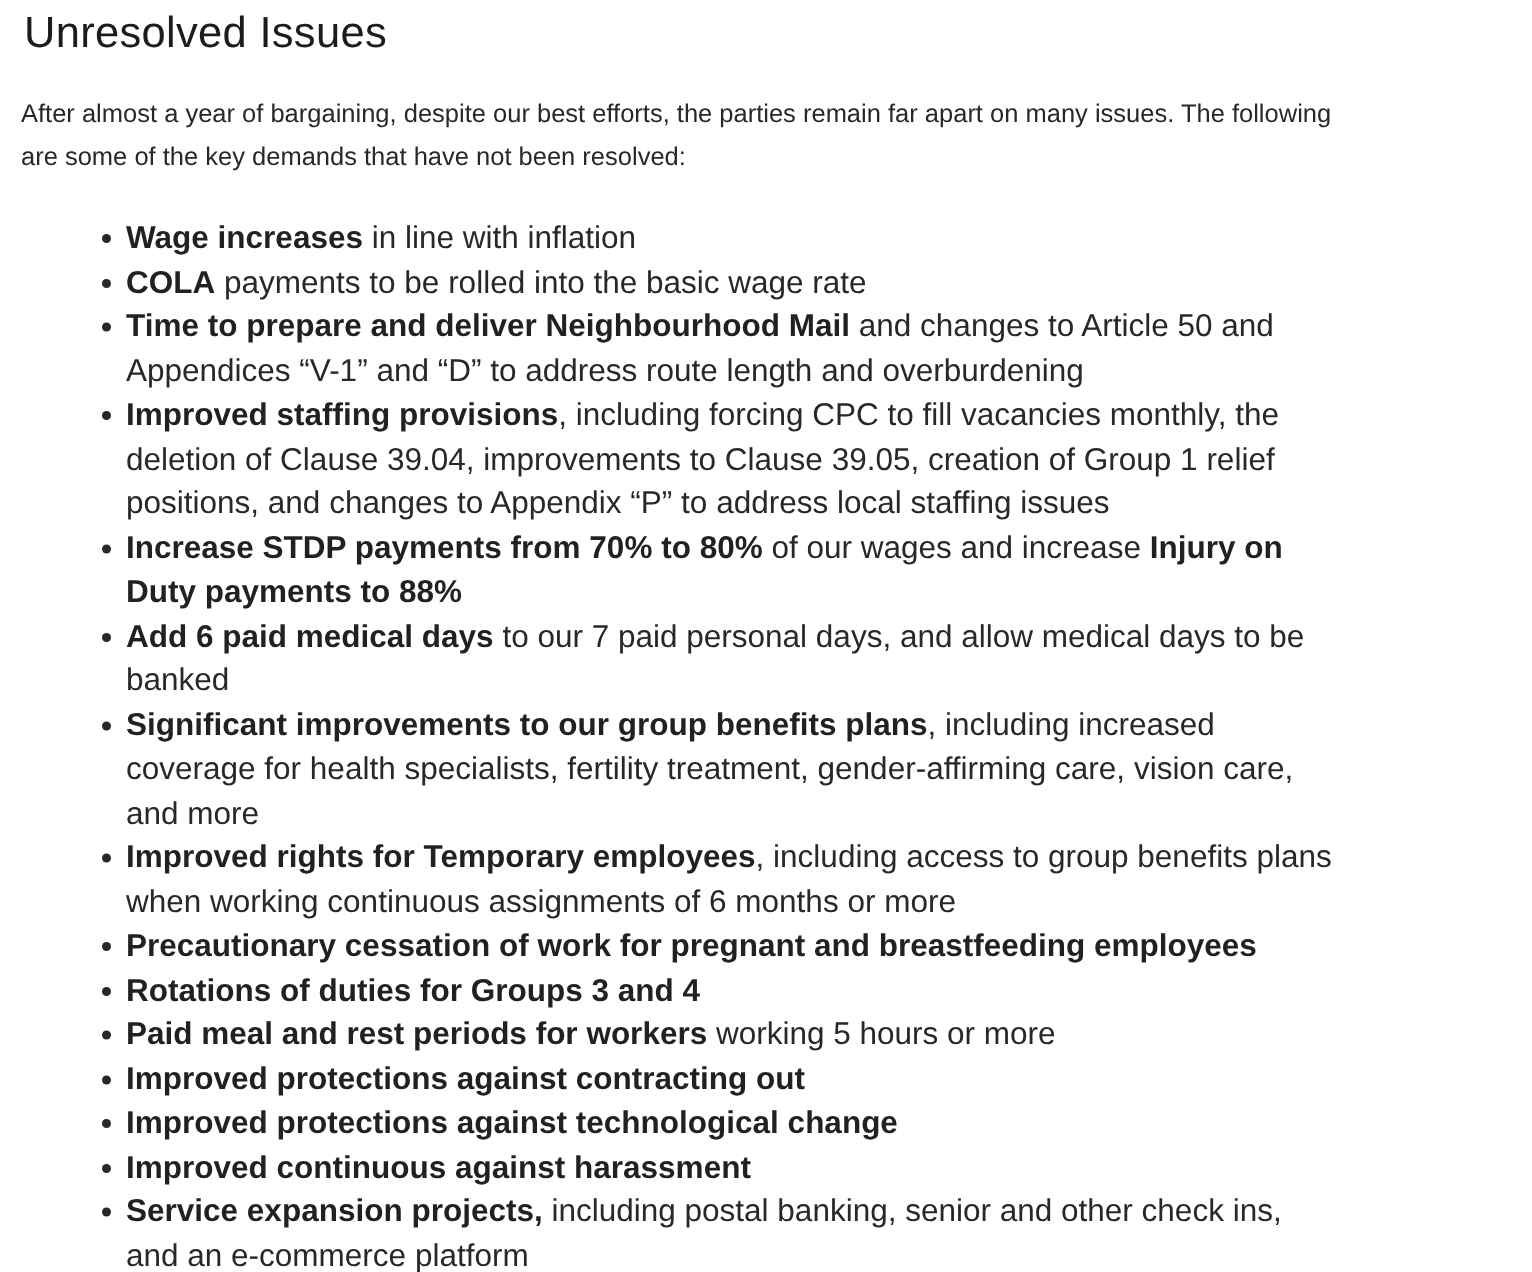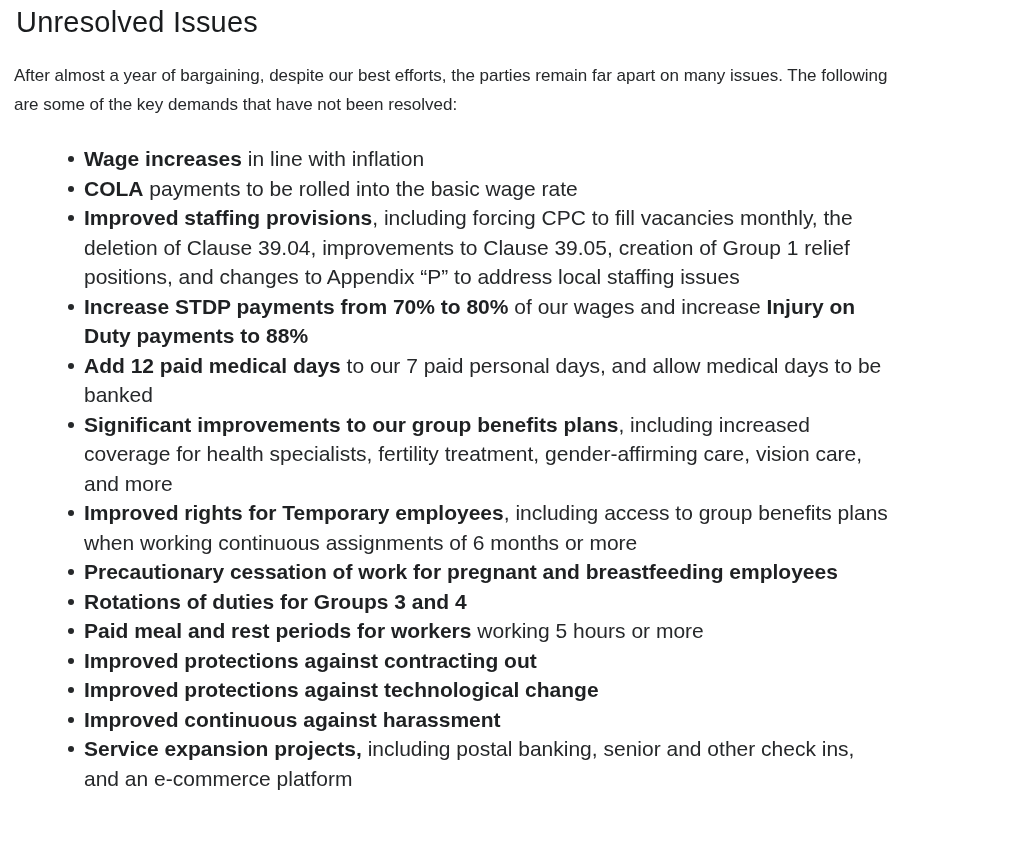--- a/index.html
+++ b/index.html
@@ -64,23 +64,24 @@
 <body>
 
 <div class="page">
   <h1 class="page-title">Unresolved Issues</h1>
 
   <p class="intro">After almost a year of bargaining, despite our best efforts, the parties remain far apart on many issues. The following are some of the key demands that have not been resolved:</p>
 
   <ul class="issues">
       <li><strong>Wage increases</strong><span> in line with inflation</span></li>
       <li><strong>COLA</strong><span> payments to be rolled into the basic wage rate</span></li>
+      <li><strong>Time to prepare and deliver Neighbourhood Mail</strong><span> and changes to Article 50 and Appendices “V-1” and “D” to address route length and overburdening</span></li>
       <li><strong>Improved staffing provisions</strong><span>, including forcing CPC to fill vacancies monthly, the deletion of Clause 39.04, improvements to Clause 39.05, creation of Group 1 relief positions, and changes to Appendix “P” to address local staffing issues</span></li>
       <li><strong>Increase STDP payments from 70% to 80%</strong><span> of our wages and increase </span><strong>Injury on Duty payments to 88%</strong></li>
-      <li><strong>Add 12 paid medical days</strong><span> to our 7 paid personal days, and allow medical days to be banked</span></li>
+      <li><strong>Add 6 paid medical days</strong><span> to our 7 paid personal days, and allow medical days to be banked</span></li>
       <li><strong>Significant improvements to our group benefits plans</strong><span>, including increased coverage for health specialists, fertility treatment, gender-affirming care, vision care, and more</span></li>
       <li><strong>Improved rights for Temporary employees</strong><span>, including access to group benefits plans when working continuous assignments of 6 months or more</span></li>
       <li><strong>Precautionary cessation of work for pregnant and breastfeeding employees</strong></li>
       <li><strong>Rotations of duties for Groups 3 and 4</strong></li>
       <li><strong>Paid meal and rest periods for workers</strong><span> working 5 hours or more</span></li>
       <li><strong>Improved protections against contracting out</strong></li>
       <li><strong>Improved protections against technological change</strong></li>
       <li><strong>Improved continuous against harassment</strong></li>
       <li><strong>Service expansion projects,</strong><span> including postal banking, senior and other check ins, and an e-commerce platform</span></li>
     </ul>

